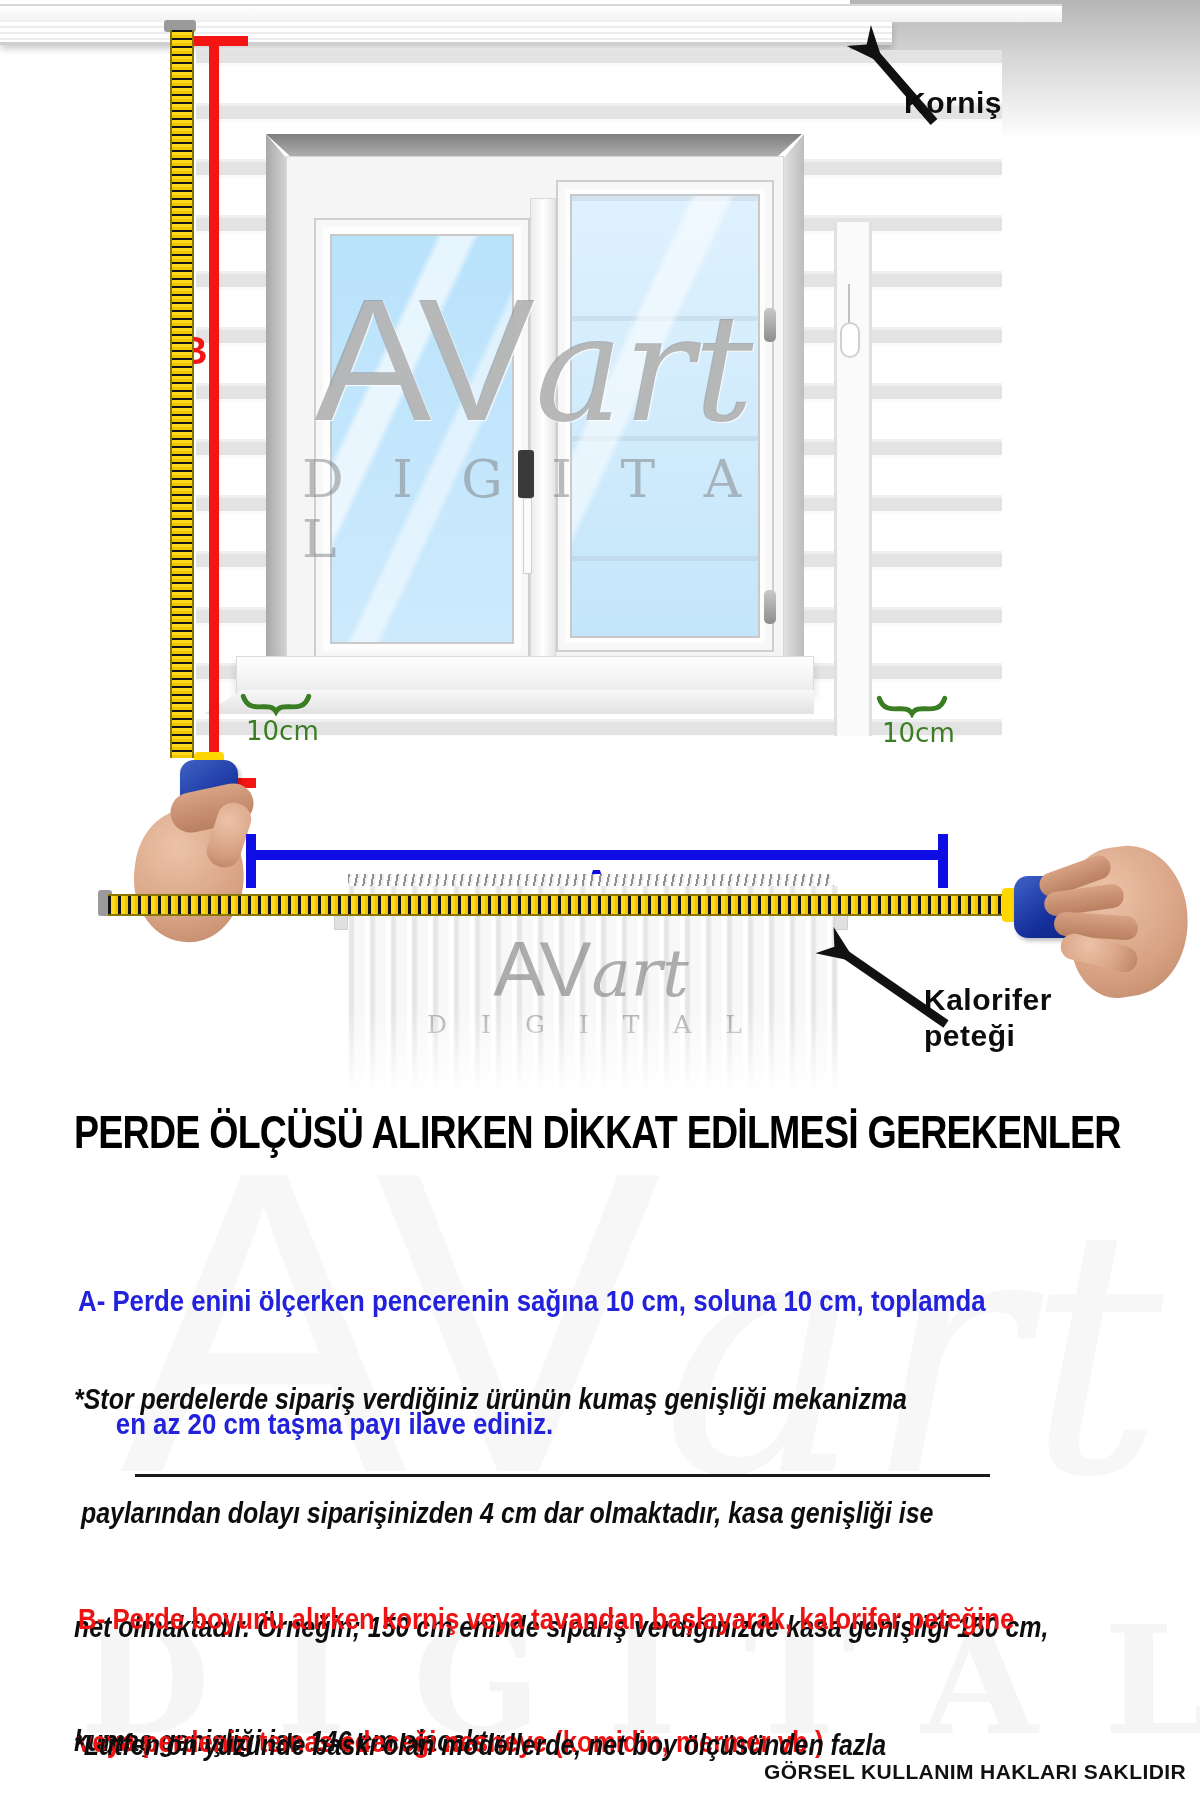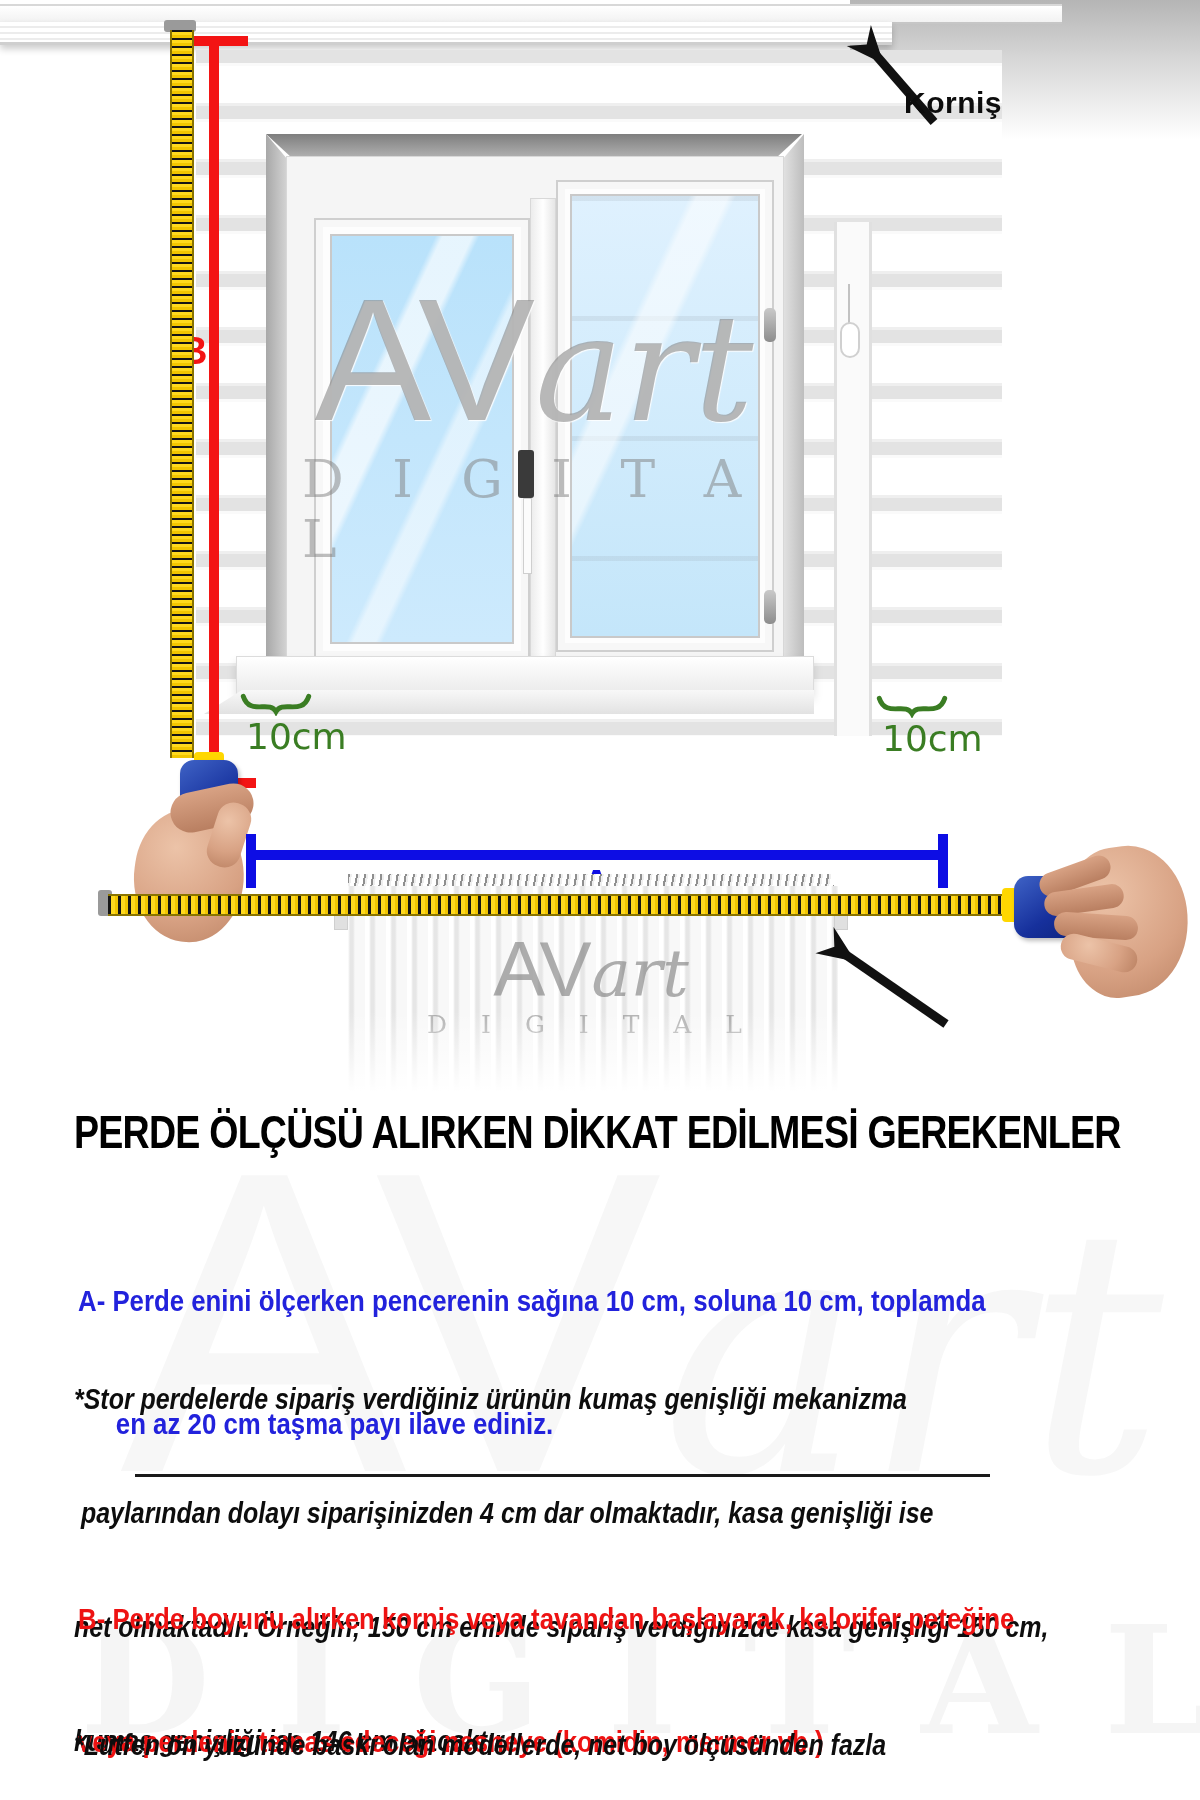--- a/index.html
+++ b/index.html
@@ -36,21 +36,21 @@
   .hinge{background:linear-gradient(180deg,#c9c9c9,#8d8d8d);border-radius:5px;}
   .sill-top{background:linear-gradient(#ffffff,#ebebeb);border:1px solid #dcdcdc;box-shadow:0 6px 9px rgba(0,0,0,.13);}
   .sill-lip{background:linear-gradient(#f8f8f8,#e2e2e2);clip-path:polygon(38px 0,100% 0,100% 100%,0 100%);box-shadow:0 5px 6px rgba(0,0,0,.10);}
 
   
   .redline{background:#f31414;}
   .blueline{background:#0d0de4;}
   .measure-label{font-weight:bold;}
   .label-b{color:#f31414;font-size:38px;}
   .label-a{color:#0d0de4;font-size:40px;}
-  .green-text{color:#3a7d23;font-family:"DejaVu Sans",sans-serif;font-size:36px;}
+  .green-text{color:#3a7d23;font-family:"DejaVu Sans",sans-serif;font-size:26px;}
   .tape-v{background:repeating-linear-gradient(180deg,#151515 0 2px,#ffd91e 2px 5px,#f2c600 5px 8px);
           border-left:2px solid #8a7400;border-right:2px solid #8a7400;}
   .tape-h{background:repeating-linear-gradient(90deg,#151515 0 3px,#ffd91e 3px 7px,#f2c600 7px 10px);
           border-top:2px solid #8a7400;border-bottom:2px solid #8a7400;}
   .hook{background:#9a9a9a;border-radius:3px;}
   .tape-body{background:linear-gradient(145deg,#3f63c6,#16309c 55%,#0b2178);border-radius:14px;box-shadow:2px 3px 4px rgba(0,0,0,.25);}
   .tape-btn{background:#ffd700;border-radius:4px;}
   .skin{background:radial-gradient(circle at 35% 30%,#ecc3a8,#d8a284 60%,#bd8465);}
   .skin-dk{background:linear-gradient(#d8a284,#b97f61);}
 
@@ -205,20 +205,24 @@
   <div class="abs callout" style="left:904px;top:86px;">Korniş</div>
 
   <svg class="arrow" style="left:806px;top:926px;" width="150" height="106" viewBox="0 0 150 106">
     <defs>
         <marker id="ah2" markerUnits="userSpaceOnUse" markerWidth="42" markerHeight="38" refX="26" refY="18" orient="auto">
       <path d="M2,18 L40,2 L28,18 L40,34 Z" fill="#111"></path>
         </marker>
       </defs>
     <line x1="140" y1="98" x2="30" y2="22" stroke="#111" stroke-width="9" marker-end="url(#ah2)"></line>
   </svg>
+  <div class="abs callout" style="left:924px;top:982px;line-height:36px;">
+    <div>Kalorifer</div>
+    <div>peteği</div>
+  </div>
 
   <div class="abs ghost" style="left:120px;top:1150px;display:flex;align-items:baseline;">
     <span class="wm-av">AV</span>
       <span class="wm-art">art</span>
   </div>
   <div class="abs ghost ghost-digital" style="left:80px;top:1592px;">D I G I T A L</div>
 
   <div class="abs title" style="left:74px;top:1104px;">PERDE ÖLÇÜSÜ ALIRKEN DİKKAT EDİLMESİ GEREKENLER</div>
 
   <div class="abs para blue" style="left:78px;top:1198px;">
@@ -240,13 +244,14 @@
     <div>veya perdenin temas edeceği nesneye (komidin, mermer vb.)</div>
     
   </div>
 
   <div class="abs note" style="left:74px;top:1650px;">
     <div>*Lütfen ön yüzünde baskı olan modellerde, net boy ölçüsünden fazla</div>
     
     
   </div>
 
+  <div class="abs footer" style="right:14px;top:1760px;">GÖRSEL KULLANIM HAKLARI SAKLIDIR</div>
 </div>
 
 </body></html>

